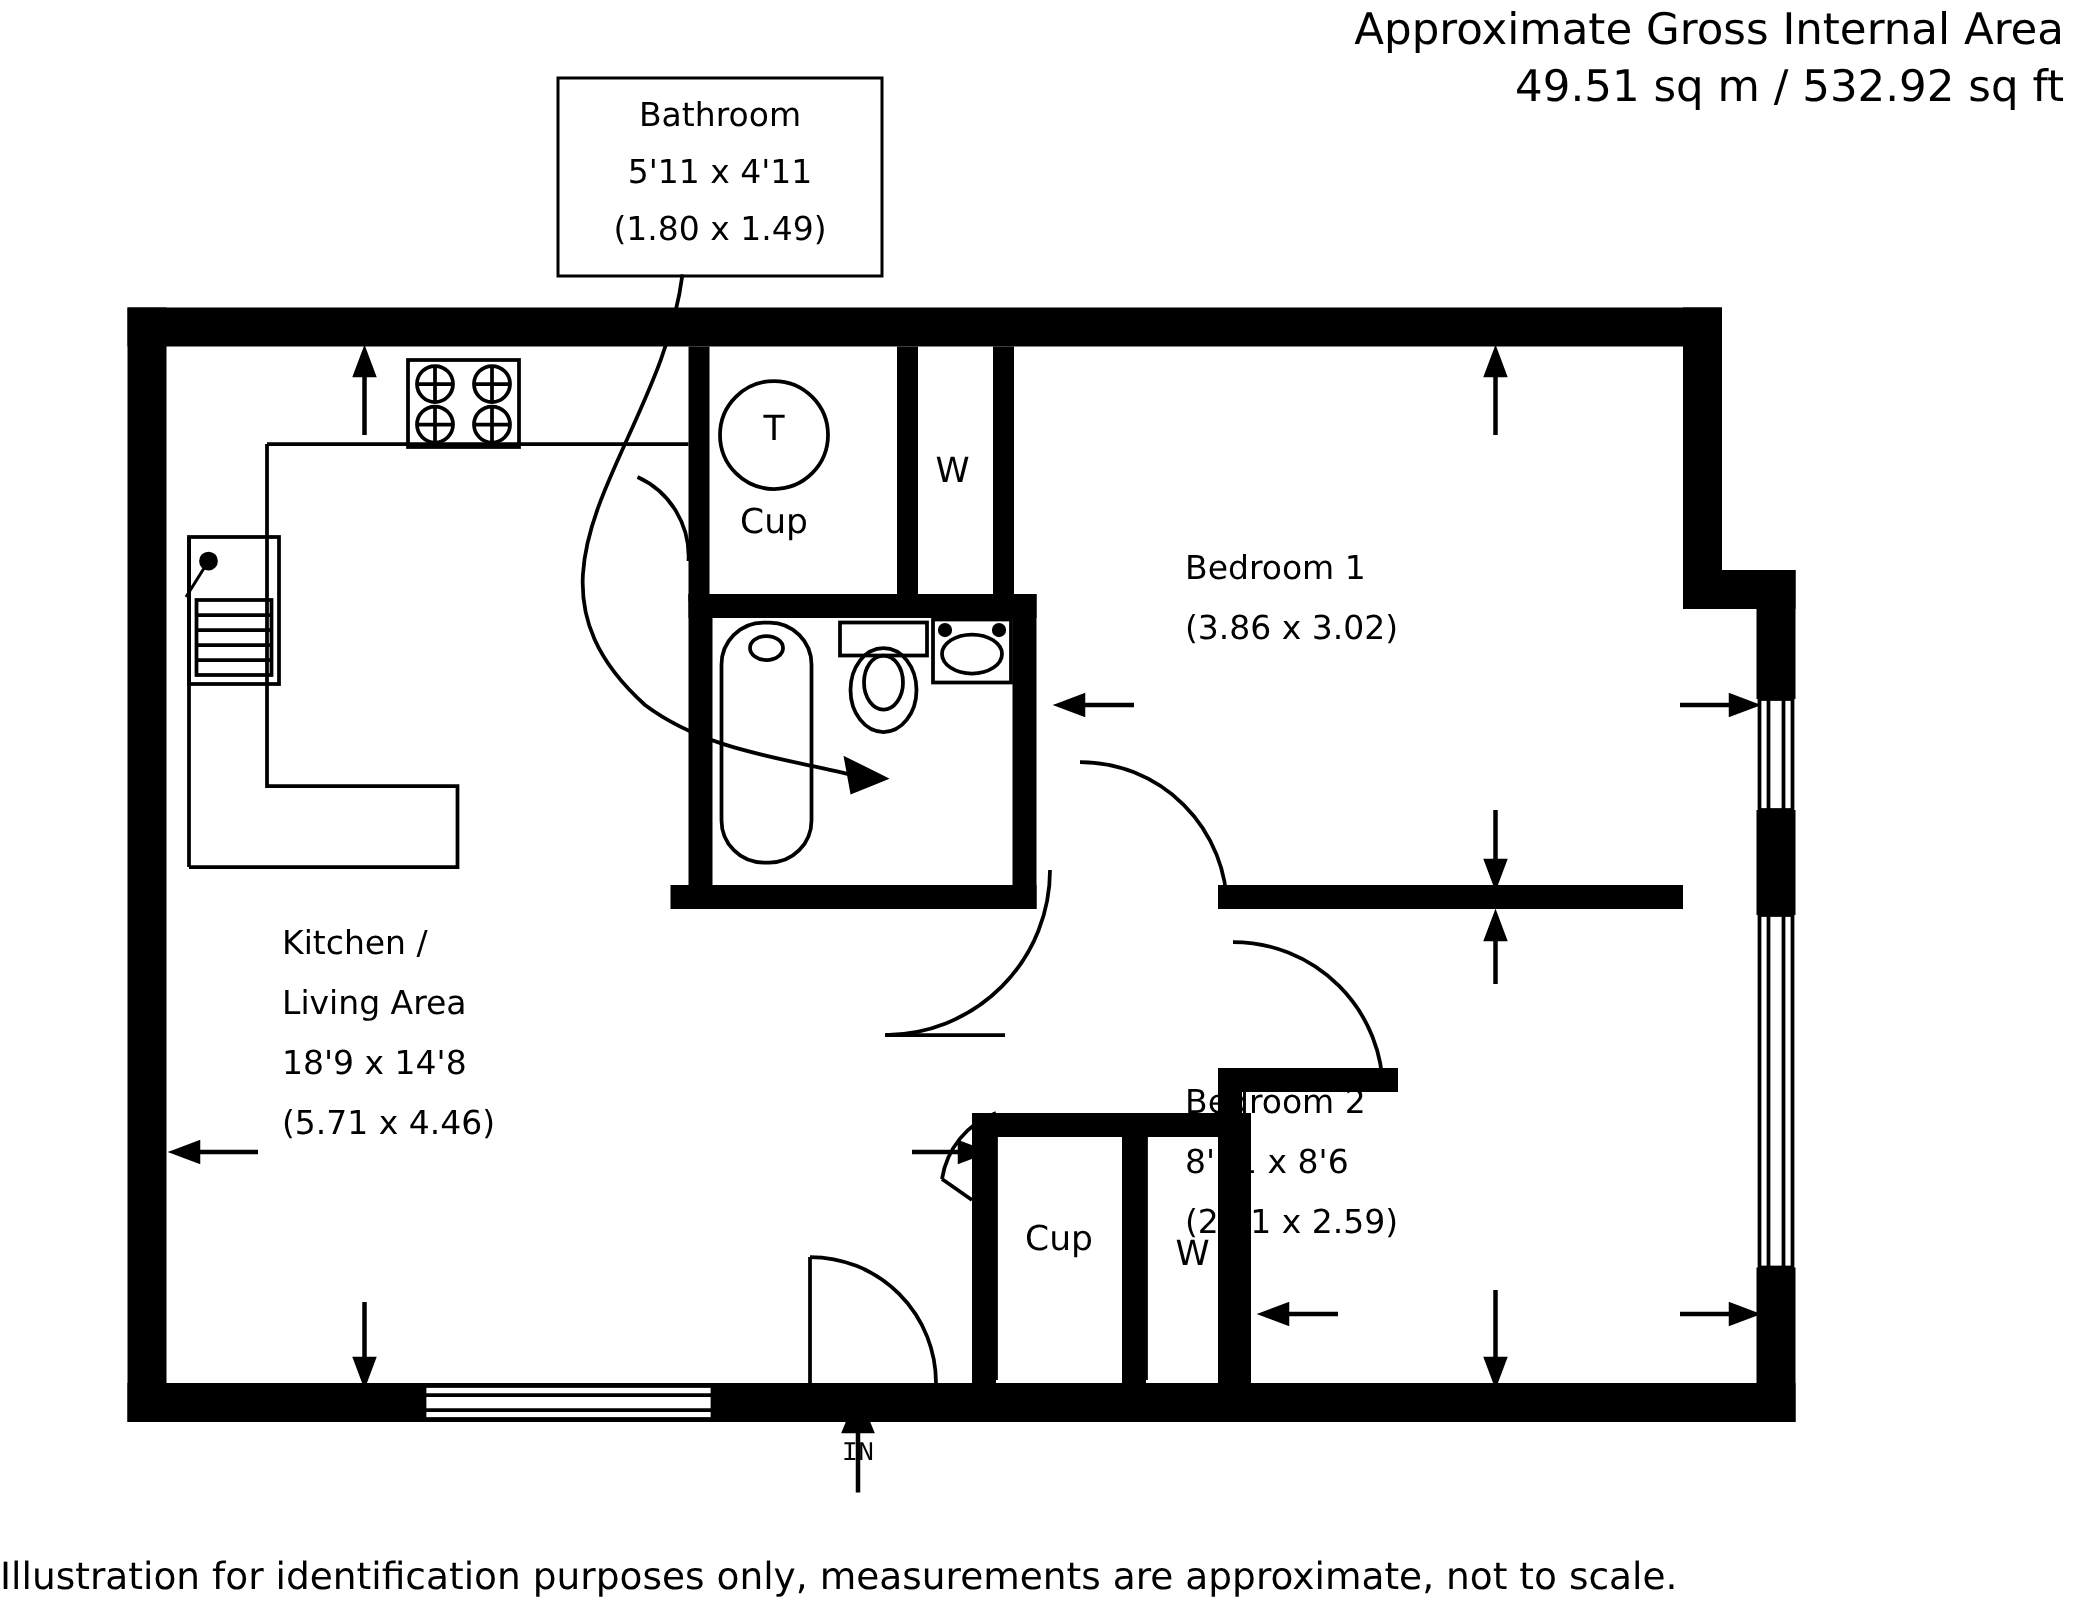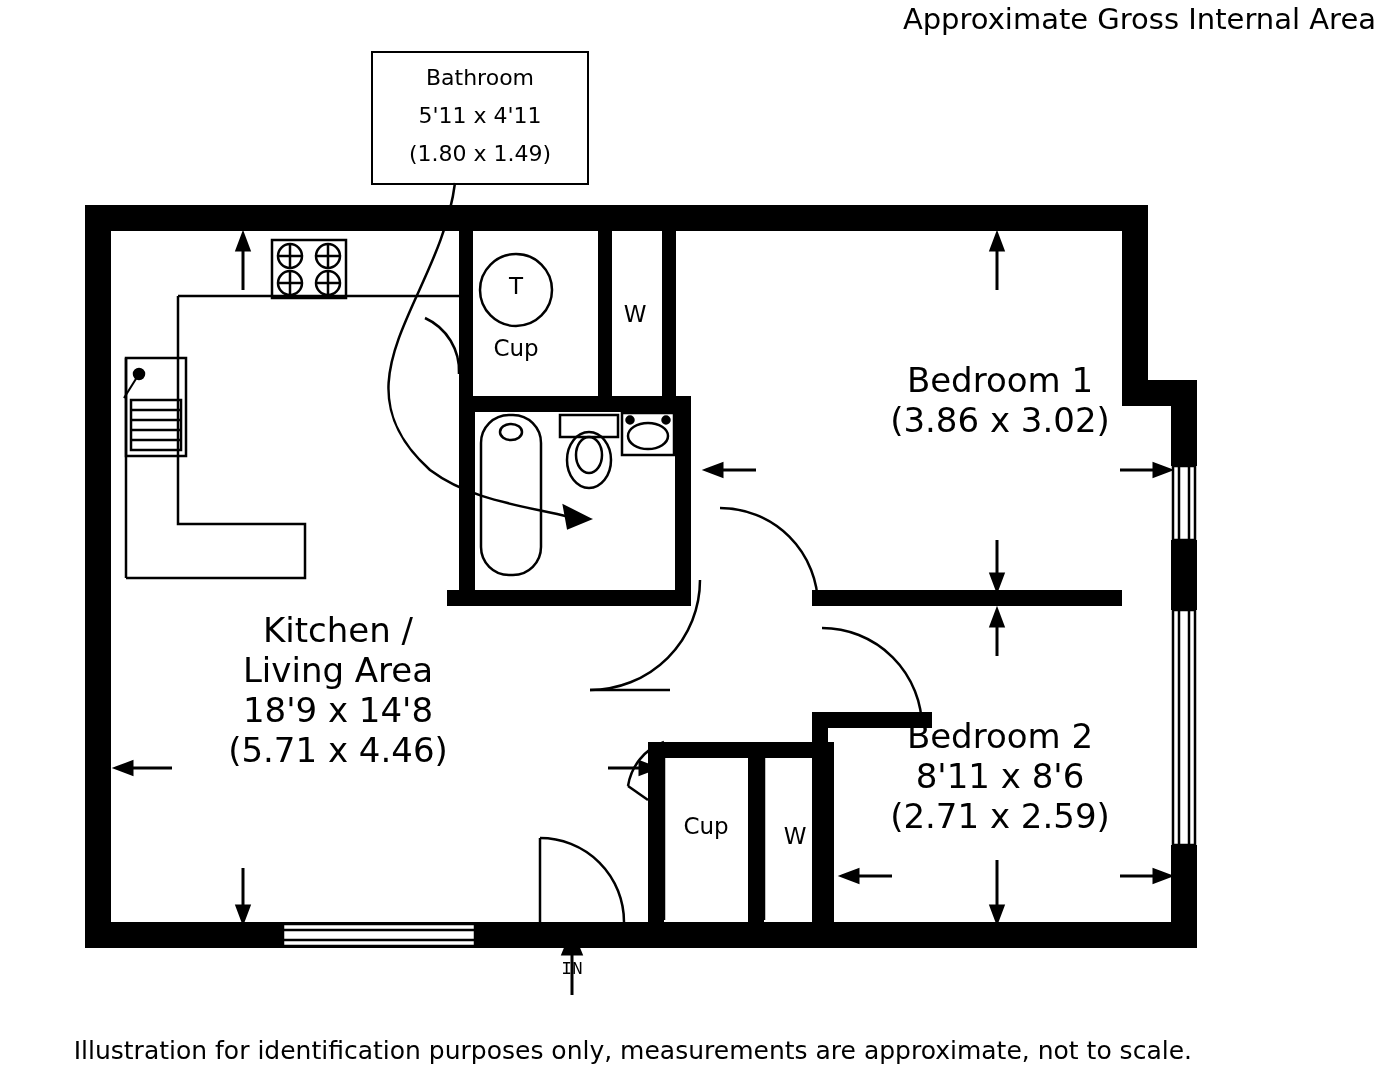--- a/index.html
+++ b/index.html
@@ -29,22 +29,21 @@
     position: absolute;
     right: 8px;
     top: 0px;
     text-align: right;
     font-size: 29px;
     line-height: 38px;
     white-space: nowrap;
   }
   .room-label {
     position: absolute;
-    text-align: center;
-    font-size: 34px;
+    font-size: 22px;
     line-height: 40px;
     white-space: nowrap;
   }
   .small-label {
     position: absolute;
     text-align: center;
     font-size: 23px;
     line-height: 28px;
     white-space: nowrap;
   }
@@ -54,21 +53,21 @@
     font-size: 18px;
     line-height: 22px;
     white-space: nowrap;
     font-family: Liberation Mono, monospace;
   }
   .footer-note {
     position: absolute;
     left: 0;
     top: 1036px;
     width: 1192px;
-    text-align: right;
+    text-align: left;
     font-size: 25px;
     white-space: nowrap;
   }
   .callout-box {
     position: absolute;
     border: 2px solid #000;
     background: #fff;
     padding: 6px 14px 10px 14px;
     font-size: 22px;
     line-height: 38px;
@@ -77,20 +76,21 @@
   }
   svg { display: block; }
 </style>
 </head>
 <body>
 
 <div class="stage">
 
   <div class="area-header">
     <div>Approximate Gross Internal Area</div>
+    <div>49.51 sq m / 532.92 sq ft</div>
   </div>
 
   <div class="callout-box" style="left:371px; top:51px; width:186px;">
     <div>Bathroom</div>
     <div>5'11 x 4'11</div>
     <div>(1.80 x 1.49)</div>
   </div>
 
   <svg class="abs" style="left:0; top:0;" width="1384" height="1030" viewBox="0 0 1384 1030">
 

